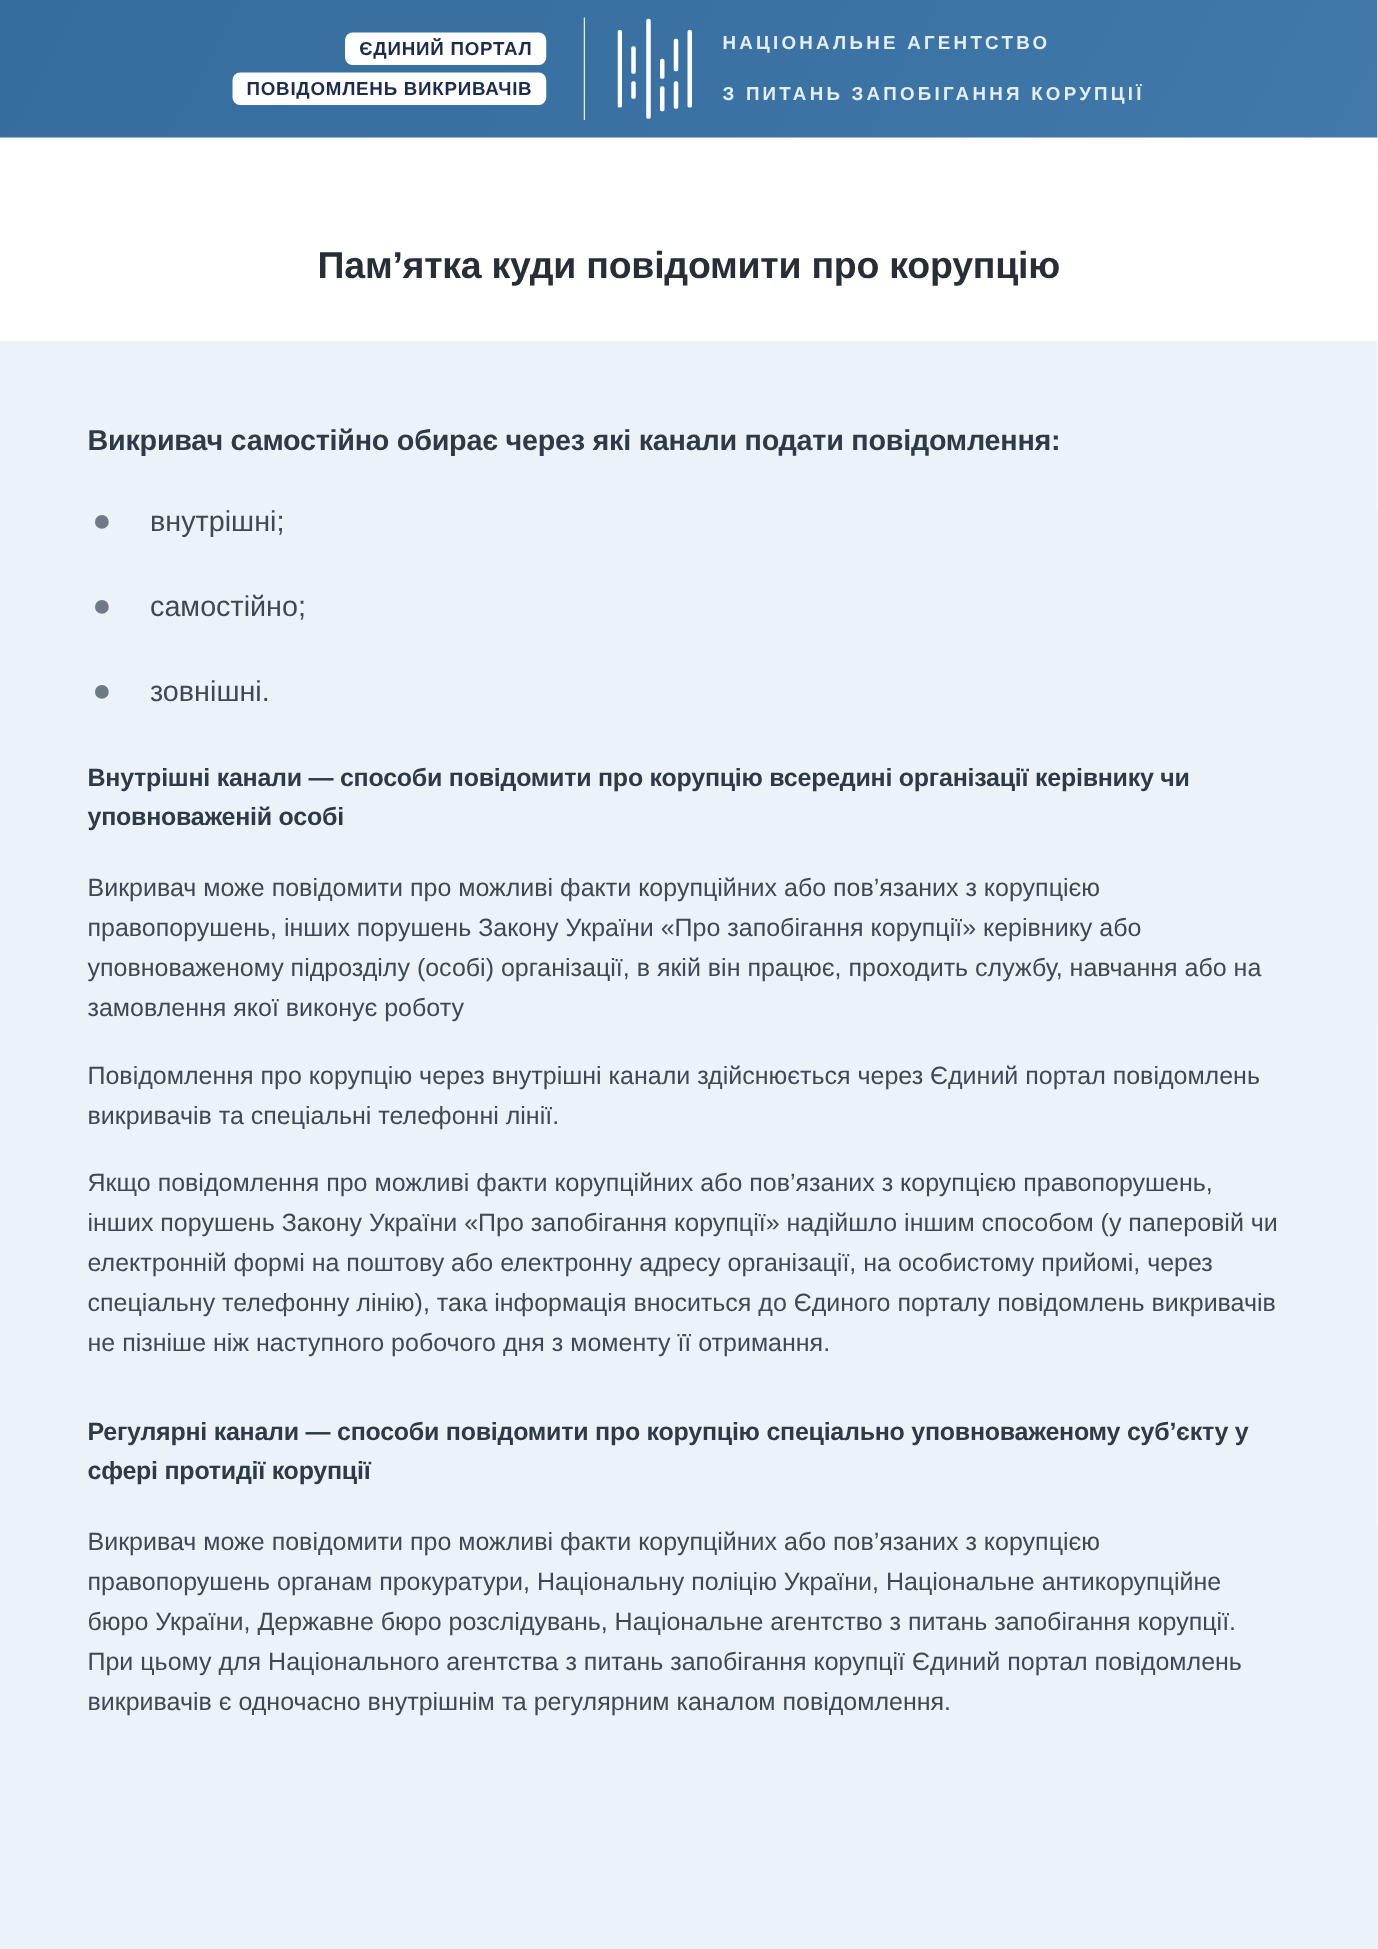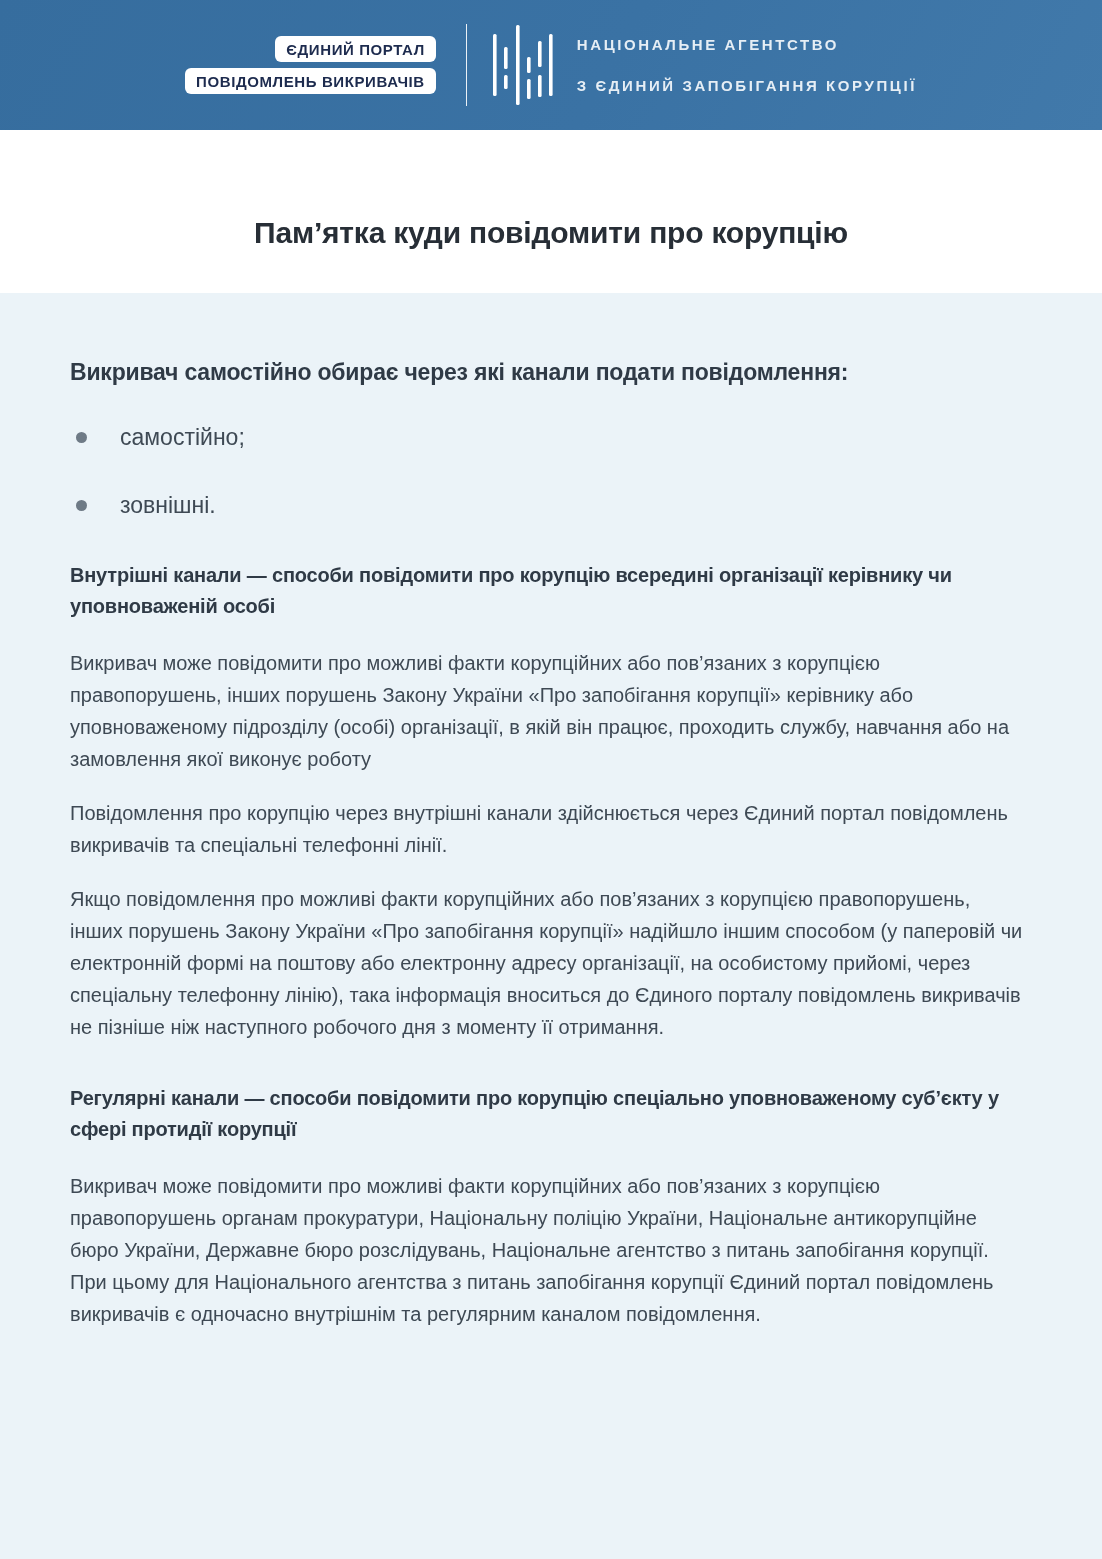--- a/index.html
+++ b/index.html
@@ -7,21 +7,21 @@
   body {
     width: 1102px;
     min-height: 1559px;
     font-family: "Liberation Sans", sans-serif;
     color: #3e4954;
   }
   .page { width: 1102px; min-height: 1559px; display: flex; flex-direction: column; }
 
   
   .banner {
-    height: 130px;
+    height: 110px;
     background: linear-gradient(118deg, #366d9e 0%, #3a72a4 55%, #4179aa 100%);
     display: flex;
     align-items: center;
     justify-content: center;
   }
   .brand { display: flex; align-items: center; }
   .badges {
     display: flex;
     flex-direction: column;
     align-items: flex-end;
@@ -140,34 +140,38 @@
           <rect x="23" y="8" width="3.6" height="80" rx="1.5"></rect>
           <rect x="34" y="40" width="3.6" height="16" rx="1.5"></rect>
           <rect x="34" y="62" width="3.6" height="20" rx="1.5"></rect>
           <rect x="45" y="24" width="3.6" height="26" rx="1.5"></rect>
           <rect x="45" y="58" width="3.6" height="22" rx="1.5"></rect>
           <rect x="56" y="17" width="3.6" height="62" rx="1.5"></rect>
         </g>
       </svg>
       <div class="agency">
         <span>НАЦІОНАЛЬНЕ АГЕНТСТВО</span>
-        <span>З ЄДИНИЙ ЗАПОБІГАННЯ КОРУПЦІЇ</span>
+        <span>З ПИТАНЬ ЗАПОБІГАННЯ КОРУПЦІЇ</span>
       </div>
     </div>
   </header>
 
   <section class="title-band">
     <h1>Пам’ятка куди повідомити про корупцію</h1>
   </section>
 
   <main class="content">
 
     <p class="lead">Викривач самостійно обирає через які канали подати повідомлення:</p>
 
     <ul class="channels">
+      <li class="channel">
+        <span class="dot"></span>
+        <span>внутрішні;</span>
+      </li>
       <li class="channel">
         <span class="dot"></span>
         <span>самостійно;</span>
       </li>
       <li class="channel">
         <span class="dot"></span>
         <span>зовнішні.</span>
       </li>
     </ul>
 

